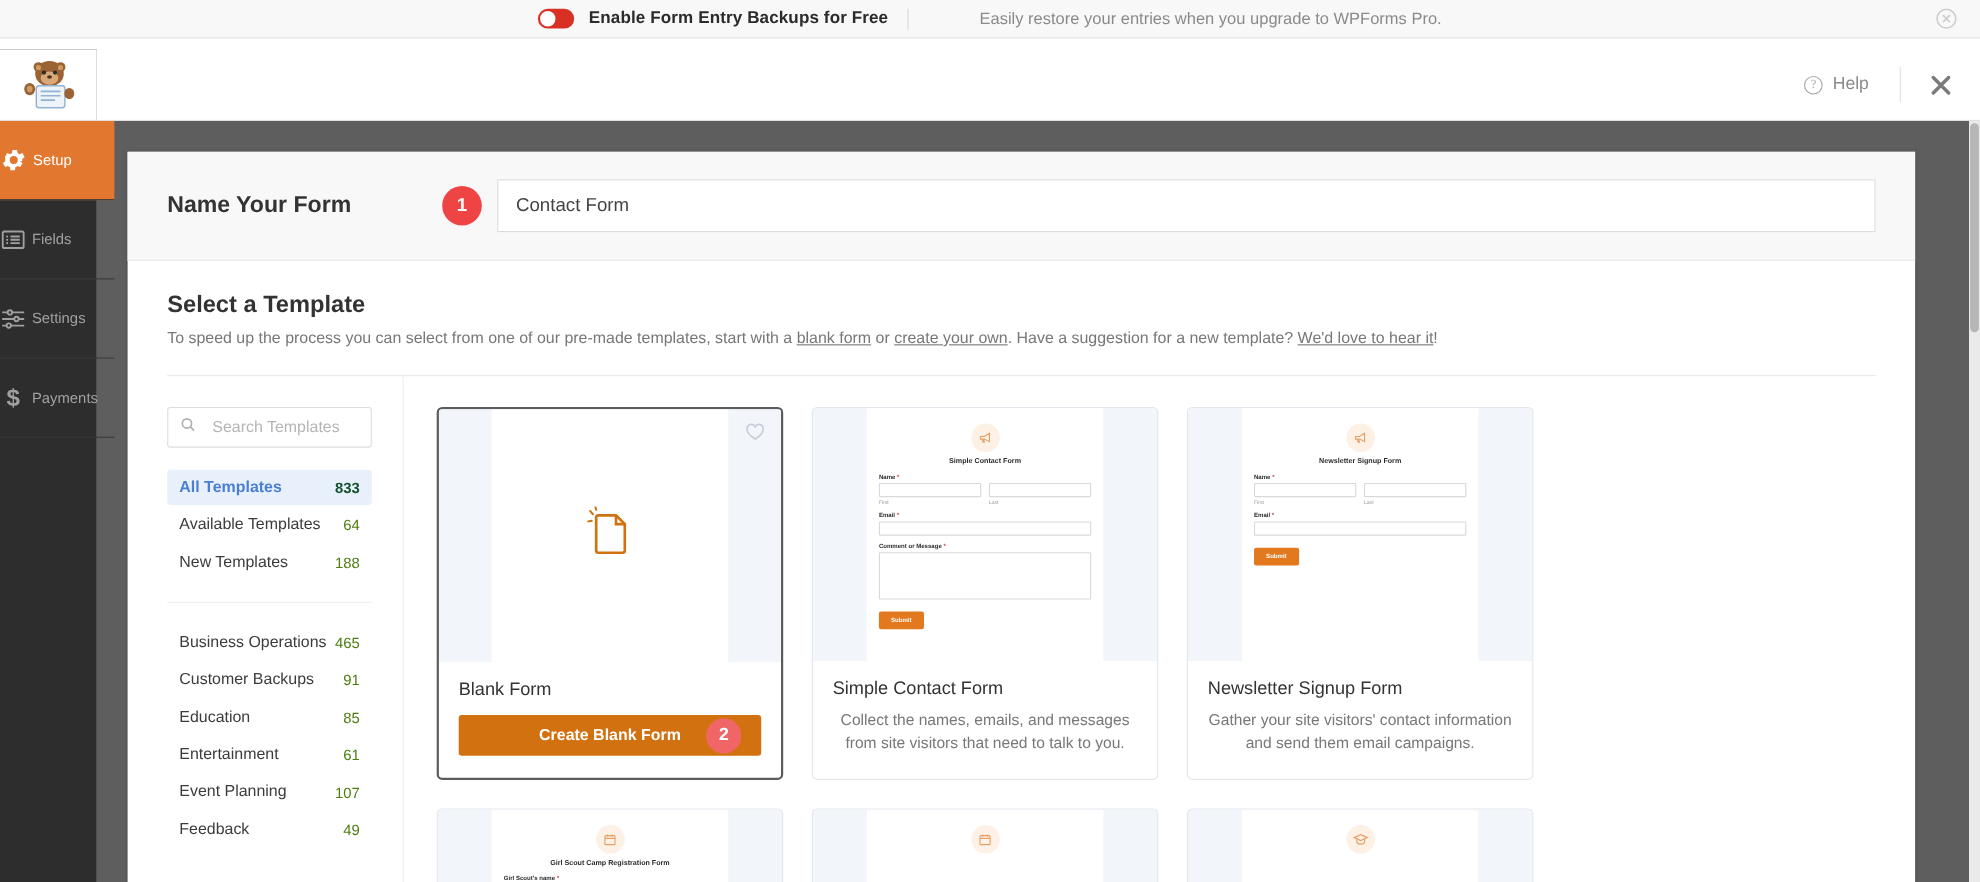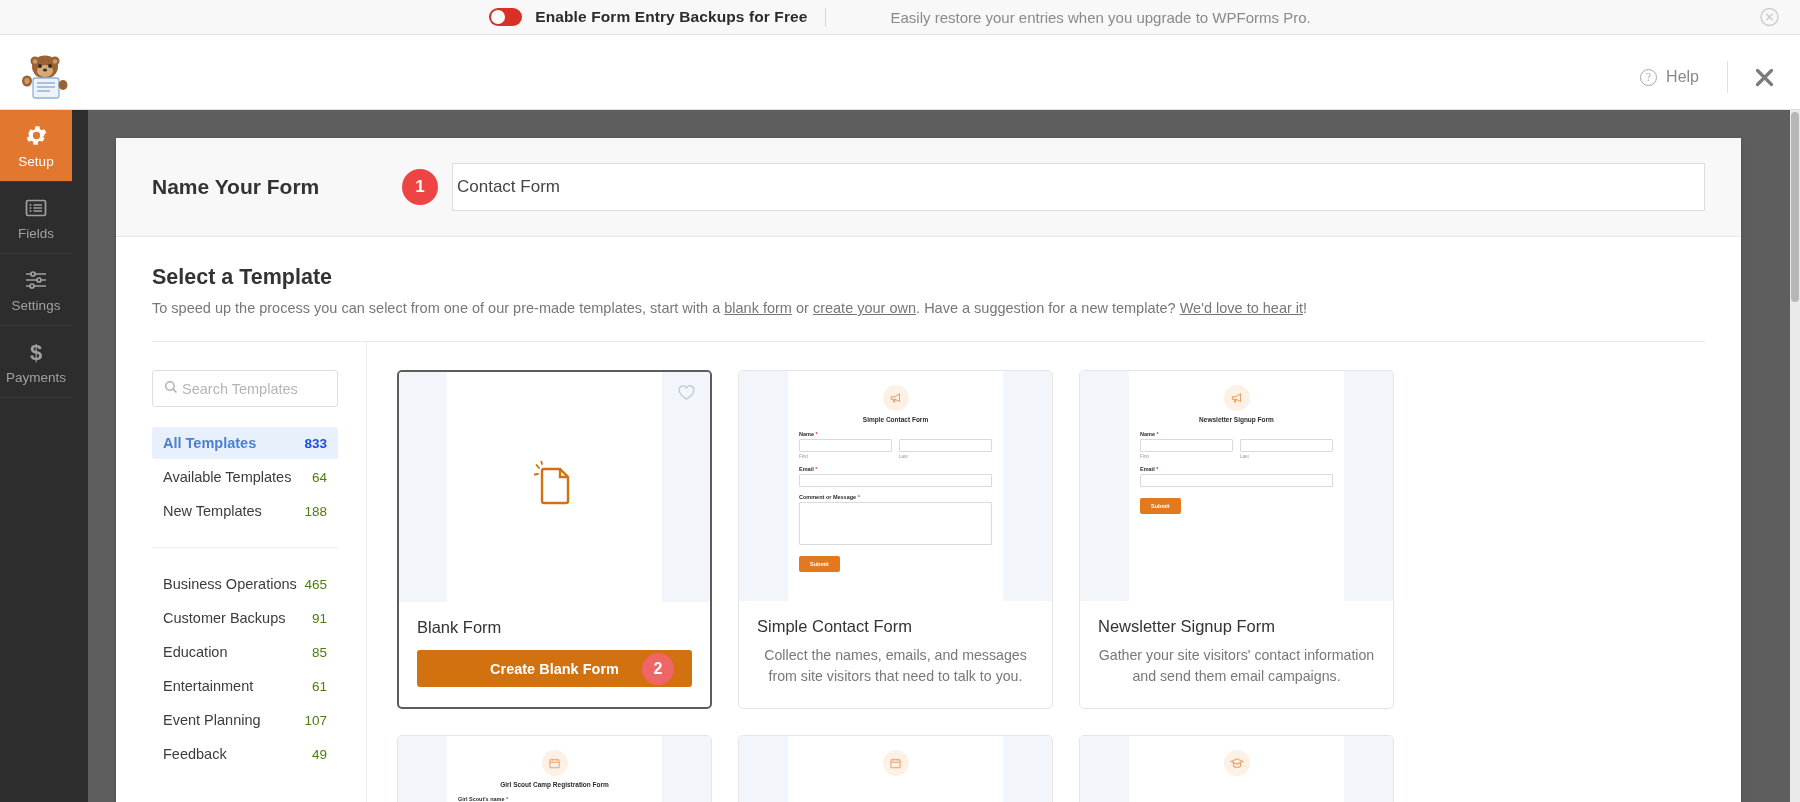--- a/index.html
+++ b/index.html
@@ -65,22 +65,22 @@
   .sidebar {
     position: absolute; top: 45px; left: 0; width: 88px; height: 757px;
     background: #2d2d2d; z-index: 35;
   }
   .logo-box {
     width: 88px; height: 65px; background: #ffffff;
     display: flex; align-items: center; justify-content: center;
     border-bottom: 1px solid #e0e0e0;
   }
   .sb-item {
-    width: 72px; height: 72px; display: flex; flex-direction: column;
-    align-items: center; justify-content: center; gap: 5px;
+    width: 104px; height: 72px; display: flex; flex-direction: row;
+    align-items: center; gap: 5px;
     color: #a0a0a0; font-size: 13.5px; cursor: pointer;
     border-bottom: 1px solid #3a3a3a;
   }
   .sb-item.active { background: #e27730; color: #ffffff; }
   .sb-item .sb-ico { height: 26px; display: flex; align-items: center; }
 
   
   .stage {
     position: absolute; top: 110px; left: 88px;
     width: 1712px; height: 692px; background: #5e5e5e; overflow: hidden;
@@ -97,53 +97,53 @@
   }
   .name-label { font-size: 21px; font-weight: bold; color: #333; width: 250px; }
   .step-badge {
     width: 36px; height: 36px; border-radius: 50%;
     background: #ef4444; color: #fff; font-size: 17px; font-weight: bold;
     display: flex; align-items: center; justify-content: center;
     flex: 0 0 auto; margin-right: 14px;
   }
   .name-input {
     flex: 1; height: 48px; border: 1px solid #ddd; background: #fff;
-    font-size: 17px; color: #444; padding: 0 4px;
+    font-size: 17px; color: #444; padding: 0 16px;
     font-family: "Liberation Sans", sans-serif; outline: none;
   }
 
   
   .tpl-head { padding: 28px 36px 0 36px; }
   .tpl-title { font-size: 21.5px; font-weight: bold; color: #333; }
   .tpl-desc { font-size: 14.5px; color: #777; margin-top: 10px; }
   .tpl-desc a { color: #777; text-decoration: underline; cursor: pointer; }
   .hr { height: 1px; background: #e8e8e8; margin: 25px 36px 0 36px; }
 
   
   .body-split { display: flex; padding: 0 0 0 36px; }
   .lcol { width: 215px; flex: 0 0 215px; padding-top: 28px; padding-right: 28px;
           border-right: 1px solid #ededed; min-height: 520px; }
   .searchbox {
     height: 37px; border: 1px solid #dedede; border-radius: 3px;
-    display: flex; align-items: center; gap: 4px; padding: 0 11px; background: #fff;
+    display: flex; align-items: center; gap: 15px; padding: 0 11px; background: #fff;
   }
   .searchbox input {
     border: 0; outline: 0; font-size: 14.5px; color: #333; width: 100%;
     font-family: "Liberation Sans", sans-serif; background: transparent;
   }
   .searchbox input::placeholder { color: #b5b5b5; }
   .cat-list { margin-top: 20px; }
   .cat {
     display: flex; justify-content: space-between; align-items: center;
     padding: 8px 11px; font-size: 14.5px; color: #3c3c3c; cursor: pointer;
     border-radius: 3px; margin-bottom: 2px;
   }
   .cat.sel { background: #e8f0fb; color: #4a7fd4; font-weight: bold; }
   .cat .cnt { color: #4d7c0f; font-size: 13.5px; font-weight: normal; }
-  .cat.sel .cnt { color: #1d4ed8; font-weight: bold; }
+  .cat.sel .cnt { color: #14532d; font-weight: bold; }
   .cat-div { height: 1px; background: #ededed; margin: 20px 0; }
 
   
   .rcol { flex: 1; padding: 28px 36px 0 30px; }
   .grid { display: flex; flex-wrap: wrap; gap: 26px; }
   .card {
     width: 315px; border: 1px solid #e2e6ec; border-radius: 5px;
     background: #fff; overflow: hidden; position: relative; cursor: pointer;
   }
   .card.highlight { border: 2px solid #5c5c5c; }

